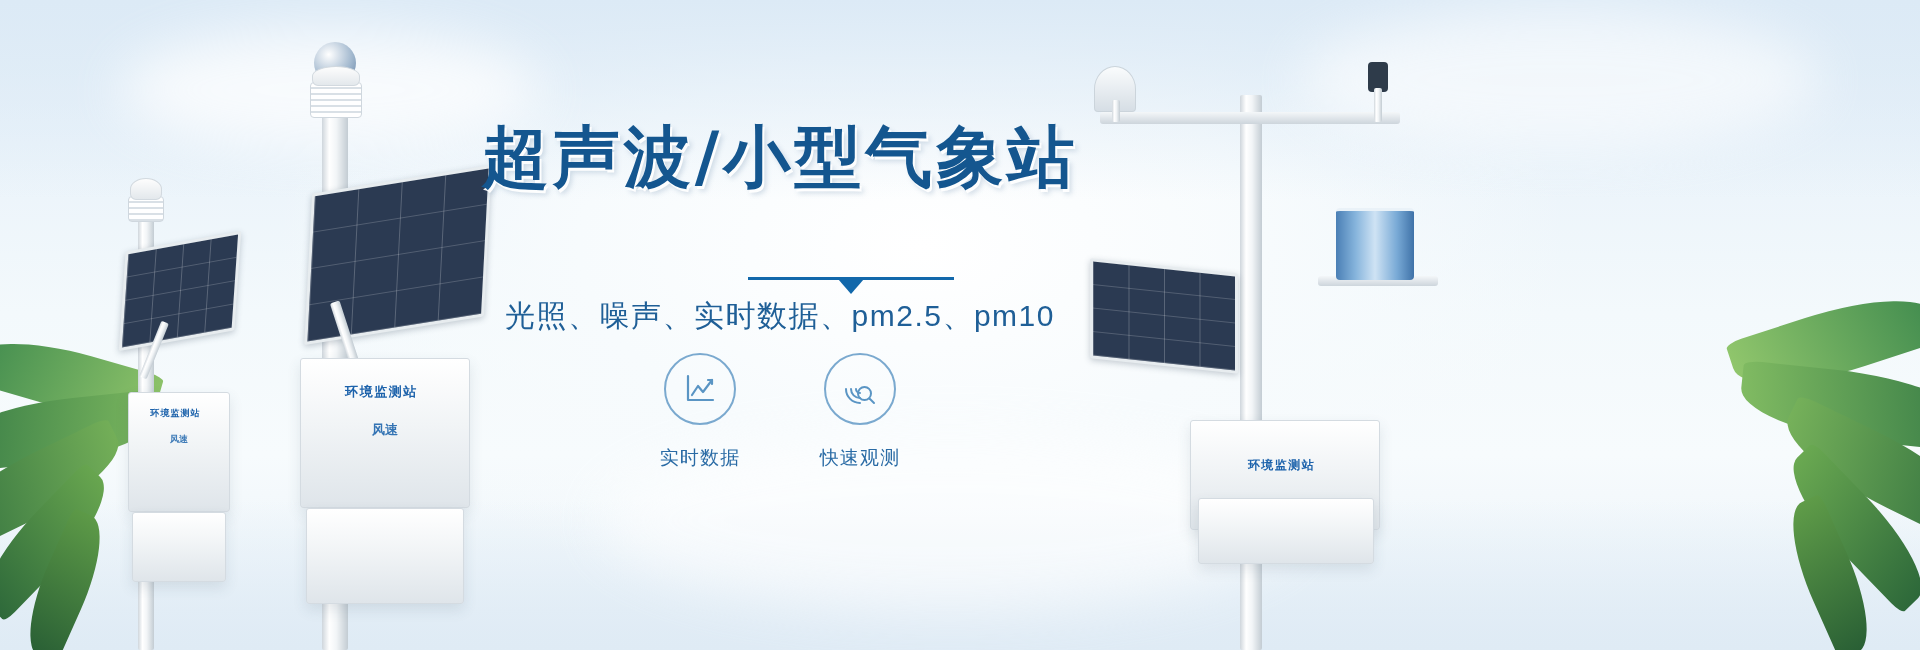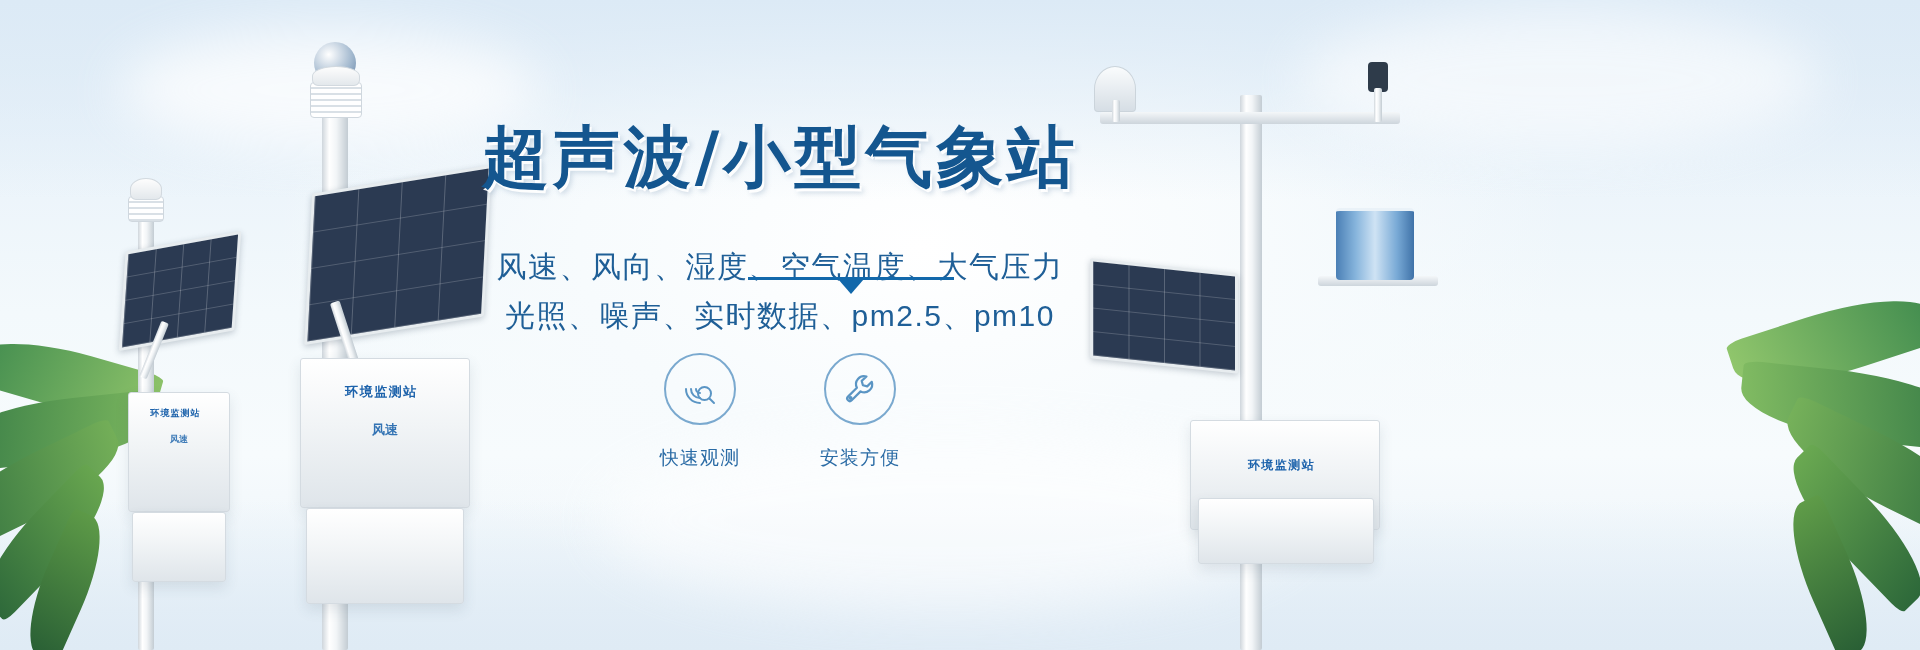--- a/index.html
+++ b/index.html
@@ -141,46 +141,46 @@
     <div class="cabinet" style="left:110px;top:380px;width:190px;height:110px;">
       <div class="cab-label" style="top:36px;font-size:12px;">环境监测站</div>
     </div>
     <div class="cabinet" style="left:118px;top:458px;width:176px;height:66px;"></div>
   </div>
 
   <div class="content">
 
     <div class="title">超声波/小型气象站</div>
 
-    <div class="sub sub1">风速、风向、湿度、空气温度、大气压力</div>
     <div class="divider"></div>
     <div class="sub sub2">光照、噪声、实时数据、pm2.5、pm10</div>
 
     <div class="features">
 
+      <div class="feat">
+        <div class="feat-circle">
+          <svg width="38" height="38" viewBox="0 0 38 38" fill="none" stroke="#5a95c4" stroke-width="2.2" stroke-linecap="round" stroke-linejoin="round">
+            <path d="M7 6 V30 H32"></path>
+            <path d="M11 25 L17 16 L22 22 L31 10"></path>
+            <path d="M27 10 H31 V14"></path>
+          </svg>
+        </div>
+        <div class="feat-label">实时数据</div>
+      </div>
 
       <div class="feat">
         <div class="feat-circle">
           <svg width="38" height="38" viewBox="0 0 38 38" fill="none" stroke="#5a95c4" stroke-width="2" stroke-linecap="round">
             <path d="M19 28 A9 9 0 0 1 10 19"></path>
             <path d="M19 23 A4 4 0 0 1 15 19"></path>
             <path d="M19 33 A14 14 0 0 1 5 19"></path>
             <circle cx="23.5" cy="23.5" r="6.5"></circle>
             <path d="M28.5 28.5 L33 33"></path>
           </svg>
         </div>
         <div class="feat-label">快速观测</div>
       </div>
 
 
-      <div class="feat">
-        <div class="feat-circle">
-          <svg width="38" height="38" viewBox="0 0 38 38" fill="none" stroke="#5a95c4" stroke-width="2.2" stroke-linecap="round" stroke-linejoin="round">
-            <path d="M25.5 6.5 a8 8 0 0 0 -9.6 11.2 L7 26.6 a2.6 2.6 0 0 0 3.7 3.7 l8.9 -8.9 a8 8 0 0 0 11.2 -9.6 l-4.6 4.6 -4.3 -1.2 -1.2 -4.3 z"></path>
-            <circle cx="9.5" cy="28" r="1"></circle>
-          </svg>
-        </div>
-        <div class="feat-label">安装方便</div>
-      </div>
 
     </div>
   </div>
 </div>
 
 </body></html>

